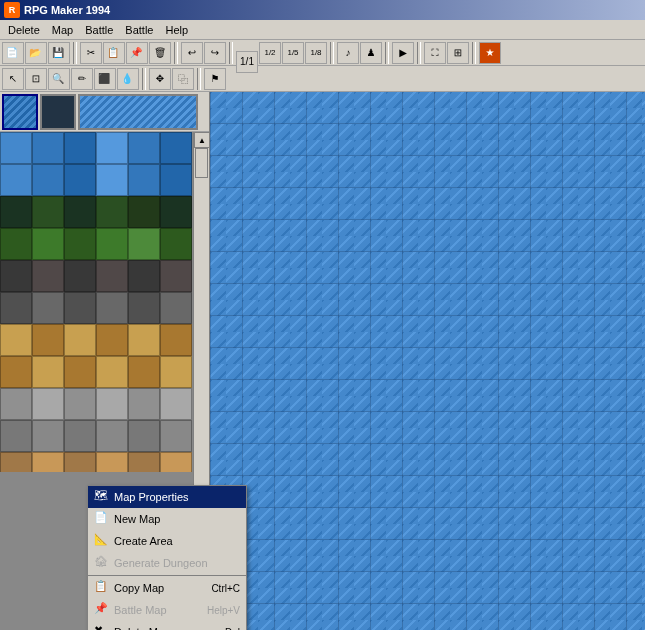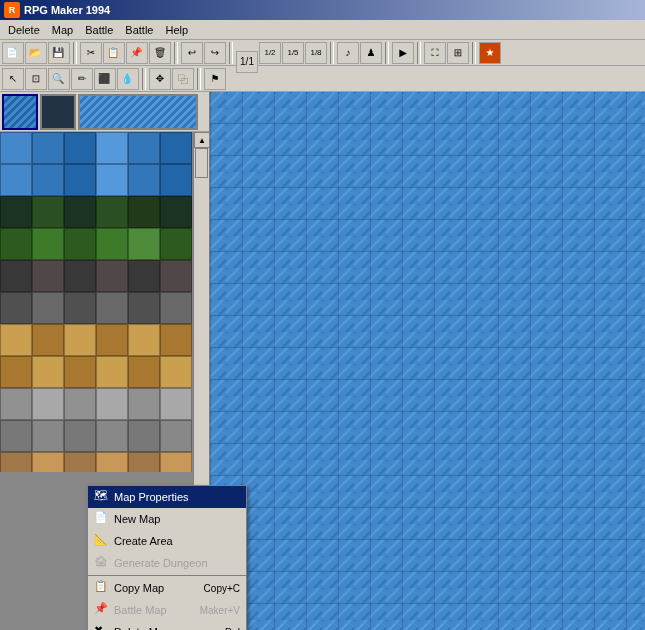--- a/index.html
+++ b/index.html
@@ -429,26 +429,26 @@
         <span>Create Area</span>
       </div>
       <div class="ctx-item disabled">
         <span class="ctx-icon" style="width: 16px; height: 16px; display: inline-block; font-size: 11px;">🏚</span>
         <span>Generate Dungeon</span>
       </div>
       <div class="ctx-separator"></div>
       <div class="ctx-item">
         <span class="ctx-icon" style="width: 16px; height: 16px; display: inline-block; font-size: 11px;">📋</span>
         <span>Copy Map</span>
-        <span class="ctx-shortcut">Copy+C</span>
+        <span class="ctx-shortcut">Ctrl+C</span>
       </div>
       <div class="ctx-item disabled">
         <span class="ctx-icon" style="width: 16px; height: 16px; display: inline-block; font-size: 11px;">📌</span>
         <span>Battle Map</span>
-        <span class="ctx-shortcut">Maker+V</span>
+        <span class="ctx-shortcut">Help+V</span>
       </div>
       <div class="ctx-item">
         <span class="ctx-icon" style="width: 16px; height: 16px; display: inline-block; font-size: 11px;">✖</span>
         <span>Delete Map</span>
         <span class="ctx-shortcut">Del</span>
       </div>
     </div>
 
 </div>
 

